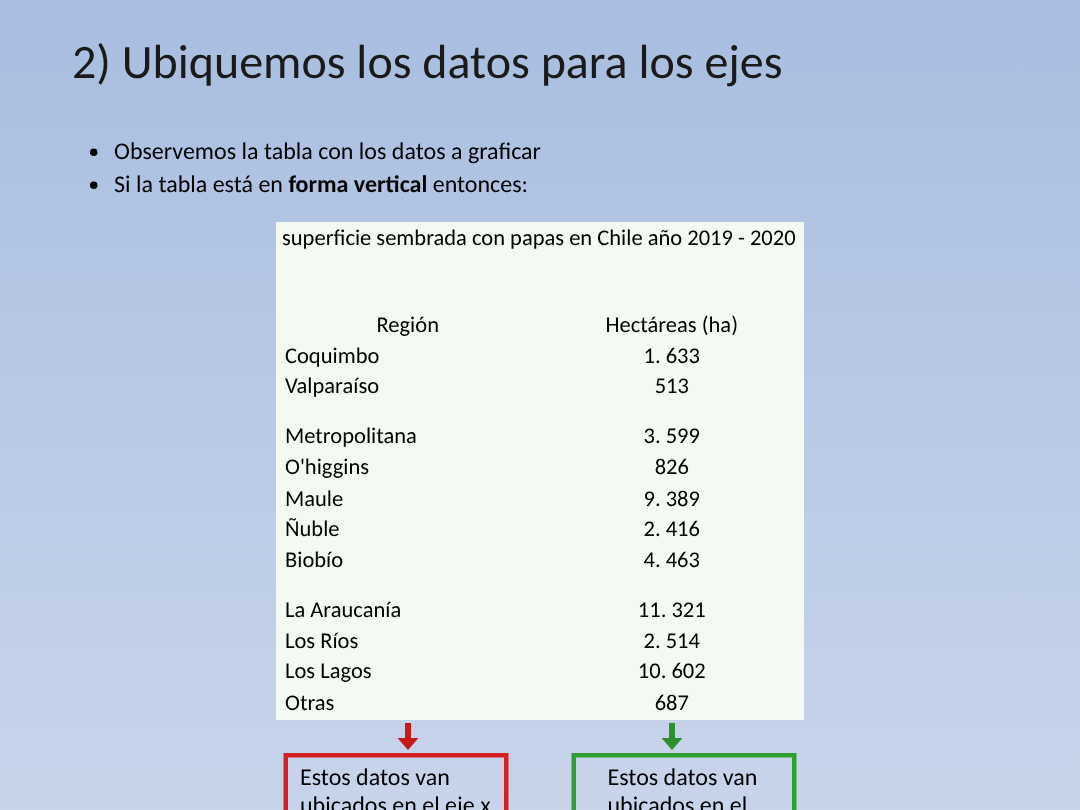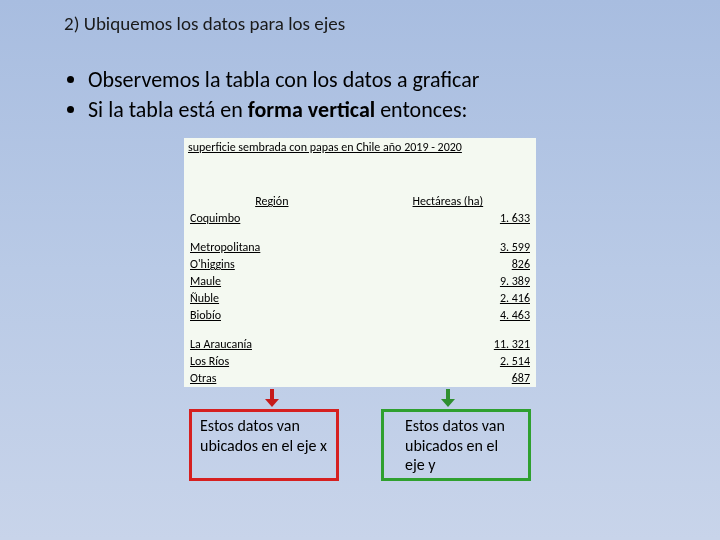--- a/index.html
+++ b/index.html
@@ -6,55 +6,53 @@
   body {
     width: 720px;
     height: 540px;
     background: linear-gradient(to bottom, #a8bde0 0%, #b9cae6 50%, #c8d4ea 100%);
     font-family: Calibri, Arial, sans-serif;
     color: #000;
     overflow: hidden;
     position: relative;
   }
   .title {
-    font-size: 19px;
-    padding: 12px 48px 12px 48px;
+    font-size: 32px;
+    padding: 22px 48px 12px 48px;
     color: #1a1a1a;
-    margin-left: 16px;
   }
   .bullets {
-    padding: 18px 48px 8px 60px;
-    font-size: 22px;
+    padding: 18px 48px 8px 48px;
+    font-size: 16px;
     line-height: 1.35;
   }
   .bullets li { list-style: disc; margin-left: 28px; }
   .table-wrap {
     width: 352px;
     margin: 6px auto 0 auto;
     background: #f4f9f1;
-    font-size: 12px;
+    font-size: 15px;
     line-height: 1.25;
-    text-decoration: underline;
   }
   .table-caption {
     padding: 2px 4px;
     border-bottom: 0;
   }
   table {
     width: 100%;
     border-collapse: collapse;
     margin-top: 36px;
   }
   td, th {
     font-weight: normal;
     padding: 1px 6px;
     text-align: left;
   }
   th { text-align: center; }
-  td.num { text-align: right; }
+  td.num { text-align: center; }
   .groupspacer td { height: 12px; }
   .arrows {
     width: 352px;
     margin: 2px auto 0 auto;
     display: flex;
   }
   .arrow-col { flex: 1; display: flex; justify-content: center; }
   .arrow { width: 14px; height: 18px; position: relative; }
   .arrow .stem { position: absolute; left: 5px; top: 0; width: 4px; height: 11px; }
   .arrow .head { position: absolute; left: 0; top: 10px; width: 0; height: 0; border-left: 7px solid transparent; border-right: 7px solid transparent; }
@@ -97,20 +95,24 @@
   <table>
     <tbody>
         <tr>
       <th>Región</th>
       <th>Hectáreas (ha)</th>
     </tr>
     <tr>
           <td>Coquimbo</td>
           <td class="num">1. 633</td>
         </tr>
+    <tr>
+          <td>Valparaíso</td>
+          <td class="num">513</td>
+        </tr>
     <tr class="groupspacer">
           <td></td>
           <td></td>
         </tr>
     <tr>
           <td>Metropolitana</td>
           <td class="num">3. 599</td>
         </tr>
     <tr>
           <td>O'higgins</td>
@@ -134,20 +136,24 @@
         </tr>
     <tr>
           <td>La Araucanía</td>
           <td class="num">11. 321</td>
         </tr>
     <tr>
           <td>Los Ríos</td>
           <td class="num">2. 514</td>
         </tr>
     <tr>
+          <td>Los Lagos</td>
+          <td class="num">10. 602</td>
+        </tr>
+    <tr>
           <td>Otras</td>
           <td class="num">687</td>
         </tr>
   </tbody>
     </table>
 </div>
 
 <div class="arrows">
   <div class="arrow-col">
     <div class="arrow red">

